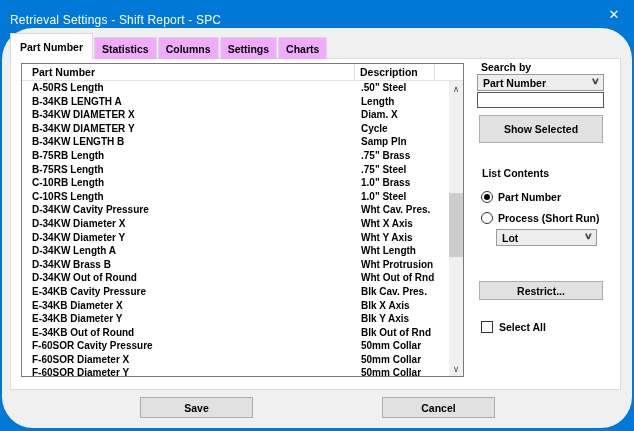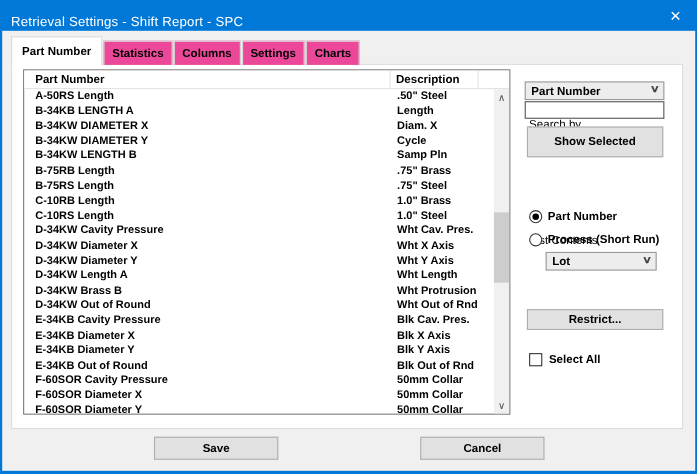--- a/index.html
+++ b/index.html
@@ -20,29 +20,30 @@
   #titlebar .close {
     position: absolute; right: 0; top: 0; width: 40px; height: 28px;
     display: flex; align-items: center; justify-content: center;
     font-size: 13px; color: #fff; cursor: default;
   }
 
   
   #dlgbody {
     position: absolute; left: 2px; top: 28px; width: 630px; height: 400px;
     background: #f0f0f0;
+    border-radius: 31px;
   }
 
   
   #tabs {
     position: absolute; left: 8px; top: 4px; height: 27px;
     display: flex; align-items: flex-end; z-index: 3;
   }
   .tab {
-    background: #ec4899; border: 1px solid #d9d9d9; border-bottom: none;
+    background: #f0abfc; border: 1px solid #d9d9d9; border-bottom: none;
     font-size: 10.5px; font-weight: bold; color: #000;
     padding: 4px 7px 4px 7px; height: 22px; margin-right: 1px;
     display: flex; align-items: center;
   }
   .tab.active {
     background: #ffffff; height: 27px; padding: 5px 9px;
     position: relative; z-index: 4; margin-bottom: -1px;
     border-bottom: 1px solid #ffffff;
   }
 
@@ -84,21 +85,21 @@
     color: #505050; font-size: 9px; transform-origin: center;
   }
   #scroll-up { top: 0; }
   #scroll-down { bottom: 0; }
   #scroll-thumb {
     position: absolute; left: 0; top: 112px; width: 14px; height: 64px;
     background: #cdcdcd;
   }
 
   
-  .rlabel { position: absolute; font-size: 10.5px; font-weight: normal; color: #000; margin-top: 46px; }
+  .rlabel { position: absolute; font-size: 10.5px; font-weight: bold; color: #000; }
   .combo {
     position: absolute; background: #ededed; border: 1px solid #999;
     font-size: 10.5px; font-weight: bold; display: flex; align-items: center;
     padding-left: 5px;
   }
   .combo .chev {
     position: absolute; right: 4px; top: 1px; color: #444; font-size: 9px;
     transform: scaleX(1.4);
   }
   #search-input {

